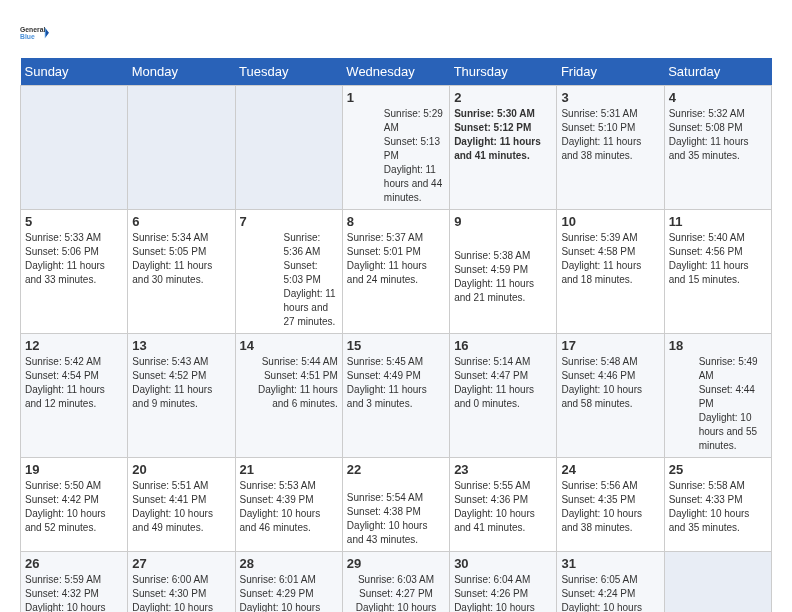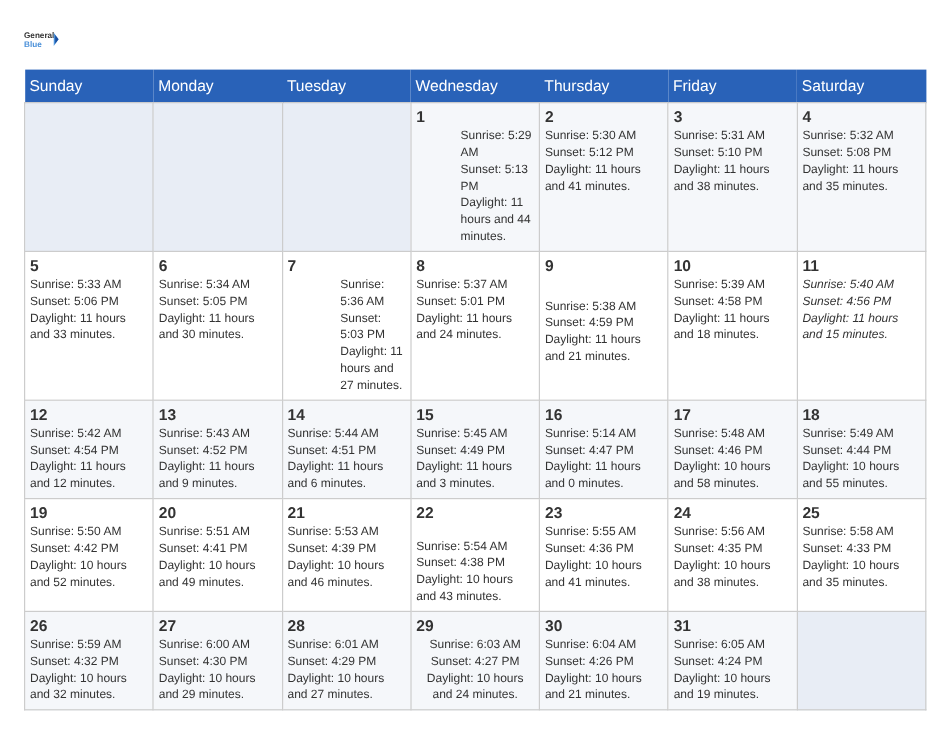--- a/index.html
+++ b/index.html
@@ -115,21 +115,21 @@
         <td class="empty-cell"></td>
         <td class="empty-cell"></td>
         <td>
           <div class="day-number">1</div>
           <div class="day-info" style="white-space: pre-line; margin-left: 37px;">Sunrise: 5:29 AM
 Sunset: 5:13 PM
 Daylight: 11 hours and 44 minutes.</div>
         </td>
         <td>
           <div class="day-number">2</div>
-          <div class="day-info" style="white-space: pre-line;">Sunrise: 5:30 AM
+          <div class="day-info" style="white-space: pre-line; font-weight: bold;">Sunrise: 5:30 AM
 Sunset: 5:12 PM
 Daylight: 11 hours and 41 minutes.</div>
         </td>
         <td>
           <div class="day-number">3</div>
           <div class="day-info" style="white-space: pre-line;">Sunrise: 5:31 AM
 Sunset: 5:10 PM
 Daylight: 11 hours and 38 minutes.</div>
         </td>
         <td>
@@ -171,41 +171,41 @@
 Daylight: 11 hours and 21 minutes.</div>
         </td>
         <td>
           <div class="day-number">10</div>
           <div class="day-info" style="white-space: pre-line;">Sunrise: 5:39 AM
 Sunset: 4:58 PM
 Daylight: 11 hours and 18 minutes.</div>
         </td>
         <td>
           <div class="day-number">11</div>
-          <div class="day-info" style="white-space: pre-line; font-style: italic;">Sunrise: 5:40 AM
+          <div class="day-info" style="white-space: pre-line;">Sunrise: 5:40 AM
 Sunset: 4:56 PM
 Daylight: 11 hours and 15 minutes.</div>
         </td>
       </tr>
       <tr>
         <td>
           <div class="day-number">12</div>
           <div class="day-info" style="white-space: pre-line;">Sunrise: 5:42 AM
 Sunset: 4:54 PM
 Daylight: 11 hours and 12 minutes.</div>
         </td>
         <td>
           <div class="day-number">13</div>
           <div class="day-info" style="white-space: pre-line;">Sunrise: 5:43 AM
 Sunset: 4:52 PM
 Daylight: 11 hours and 9 minutes.</div>
         </td>
         <td>
           <div class="day-number">14</div>
-          <div class="day-info" style="white-space: pre-line;">Sunrise: 5:44 AM
+          <div class="day-info" style="white-space: pre-line; text-align: right;">Sunrise: 5:44 AM
 Sunset: 4:51 PM
 Daylight: 11 hours and 6 minutes.</div>
         </td>
         <td>
           <div class="day-number">15</div>
           <div class="day-info" style="white-space: pre-line;">Sunrise: 5:45 AM
 Sunset: 4:49 PM
 Daylight: 11 hours and 3 minutes.</div>
         </td>
         <td>
@@ -215,21 +215,21 @@
 Daylight: 11 hours and 0 minutes.</div>
         </td>
         <td>
           <div class="day-number">17</div>
           <div class="day-info" style="white-space: pre-line;">Sunrise: 5:48 AM
 Sunset: 4:46 PM
 Daylight: 10 hours and 58 minutes.</div>
         </td>
         <td>
           <div class="day-number">18</div>
-          <div class="day-info" style="white-space: pre-line;">Sunrise: 5:49 AM
+          <div class="day-info" style="white-space: pre-line; margin-left: 30px;">Sunrise: 5:49 AM
 Sunset: 4:44 PM
 Daylight: 10 hours and 55 minutes.</div>
         </td>
       </tr>
       <tr>
         <td>
           <div class="day-number">19</div>
           <div class="day-info" style="white-space: pre-line;">Sunrise: 5:50 AM
 Sunset: 4:42 PM
 Daylight: 10 hours and 52 minutes.</div>

